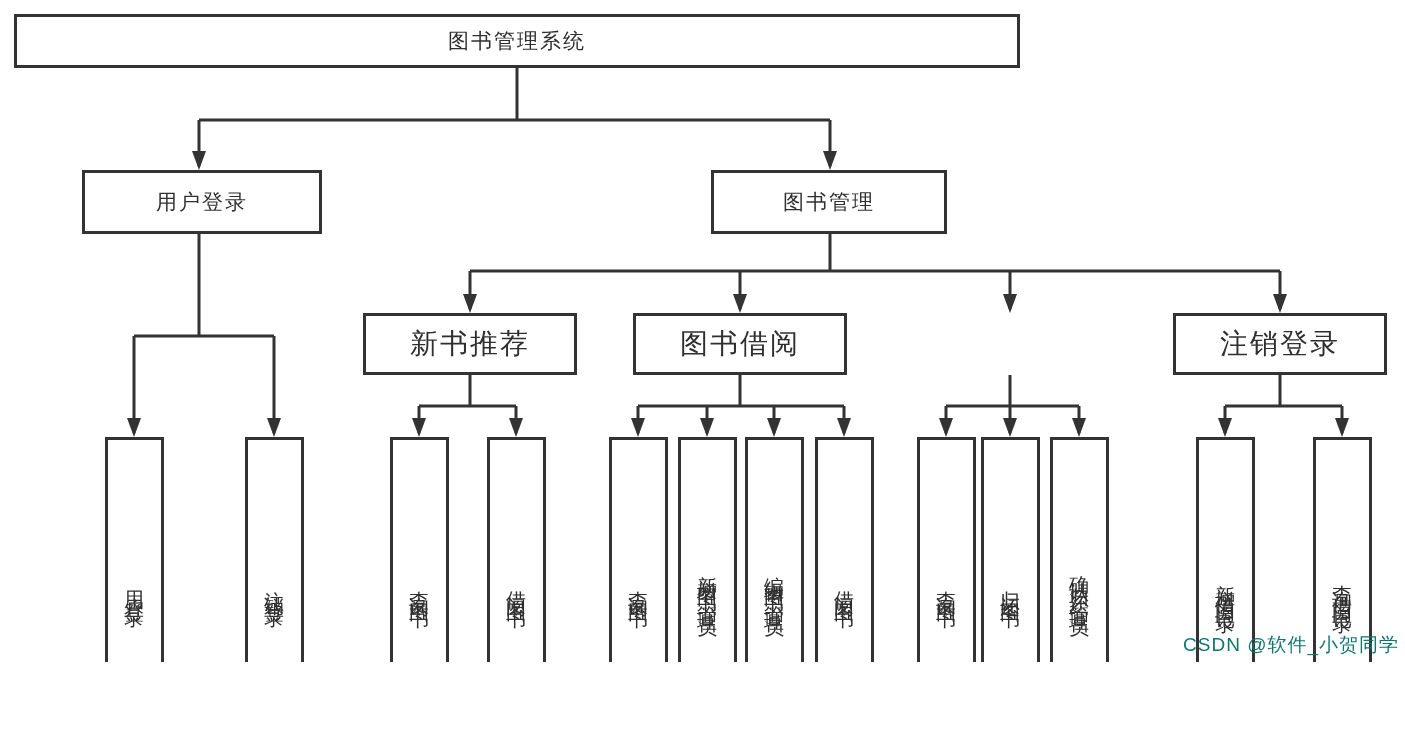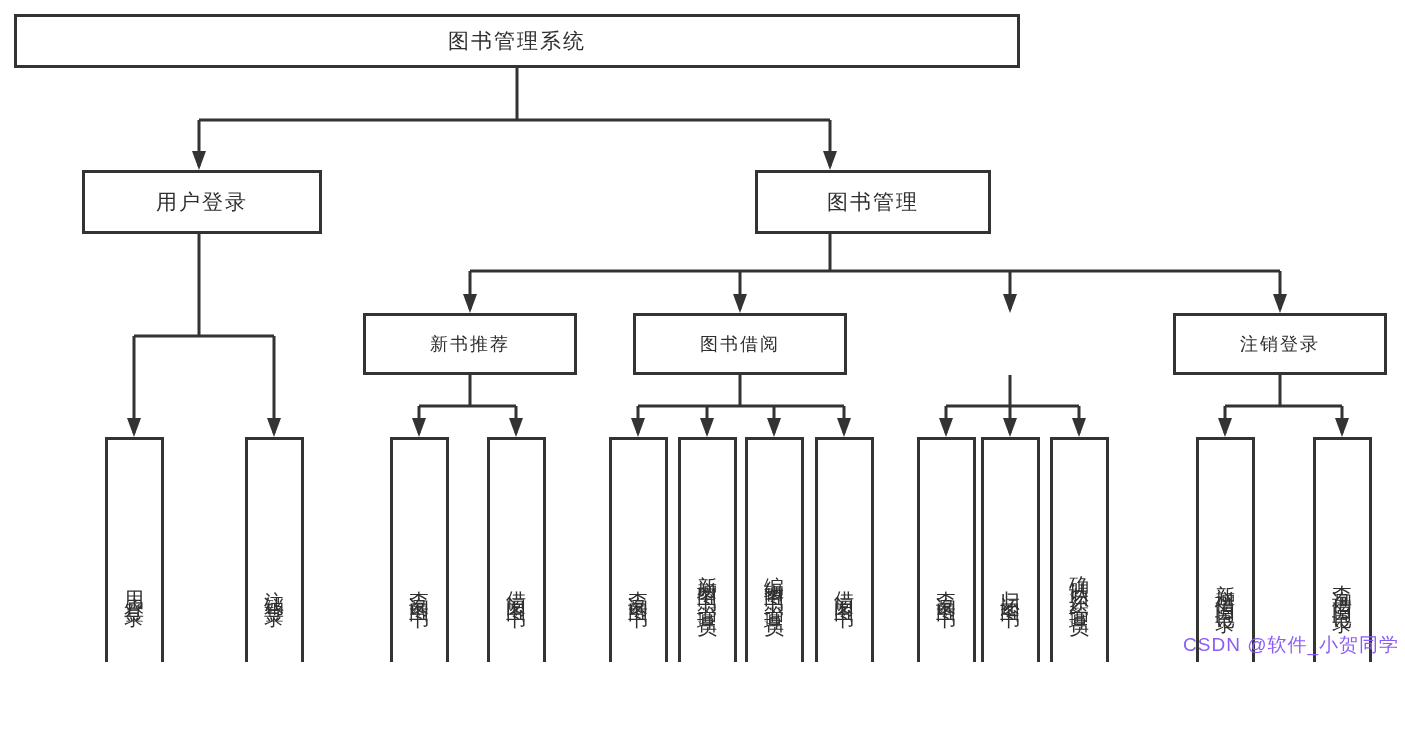--- a/index.html
+++ b/index.html
@@ -17,35 +17,35 @@
     background:#ffffff;
     border:3px solid #333333;
     box-sizing:border-box;
     display:flex;
     align-items:center;
     justify-content:center;
     z-index:2;
   }
   .root-box  { left:14px;  top:14px;  width:1006px; height:54px; font-size:21px; letter-spacing:2px; }
   .l2-box    { top:170px;  height:64px; font-size:21px; letter-spacing:2px; }
-  .l3-box    { top:313px;  height:62px; width:214px; font-size:18px; letter-spacing:2px; }
+  .l3-box    { top:313px;  height:62px; width:214px; font-size:28px; letter-spacing:2px; }
   .leaf {
     top:437px; width:59px; height:300px;
     writing-mode:vertical-rl;
     text-orientation:mixed;
     font-size:20px;
     letter-spacing:6px;
     line-height:1;
   }
   .watermark {
     position:absolute;
     right:6px; bottom:4px;
     font-size:19px;
     letter-spacing:1px;
-    color:#8b5cf6;
+    color:#0f766e;
     z-index:5;
     white-space:nowrap;
   }
 </style>
 </head>
 <body>
 
 <div class="canvas">
 
   <svg class="connectors" width="1405" height="747" viewBox="0 0 1405 747">
@@ -87,21 +87,21 @@
       <polygon points="1003,418 1017,418 1010,437"></polygon>
       <polygon points="1072,418 1086,418 1079,437"></polygon>
       <polygon points="1218,418 1232,418 1225,437"></polygon>
       <polygon points="1335,418 1349,418 1342,437"></polygon>
     </g>
   </svg>
 
   <div class="box root-box">图书管理系统</div>
 
   <div class="box l2-box" style="left:82px; width:240px;">用户登录</div>
-  <div class="box l2-box" style="left:711px; width:236px;margin-left:44px;">图书管理</div>
+  <div class="box l2-box" style="left:711px; width:236px;">图书管理</div>
 
   <div class="box l3-box" style="left:363px;">新书推荐</div>
   <div class="box l3-box" style="left:633px;">图书借阅</div>
   <div class="box l3-box" style="left:1173px;">注销登录</div>
 
   <div class="box leaf" style="left:105px;">用户登录</div>
   <div class="box leaf" style="left:245px;">注销登录</div>
 
   <div class="box leaf" style="left:390px;">查询图书</div>
   <div class="box leaf" style="left:487px;">借阅图书</div>

